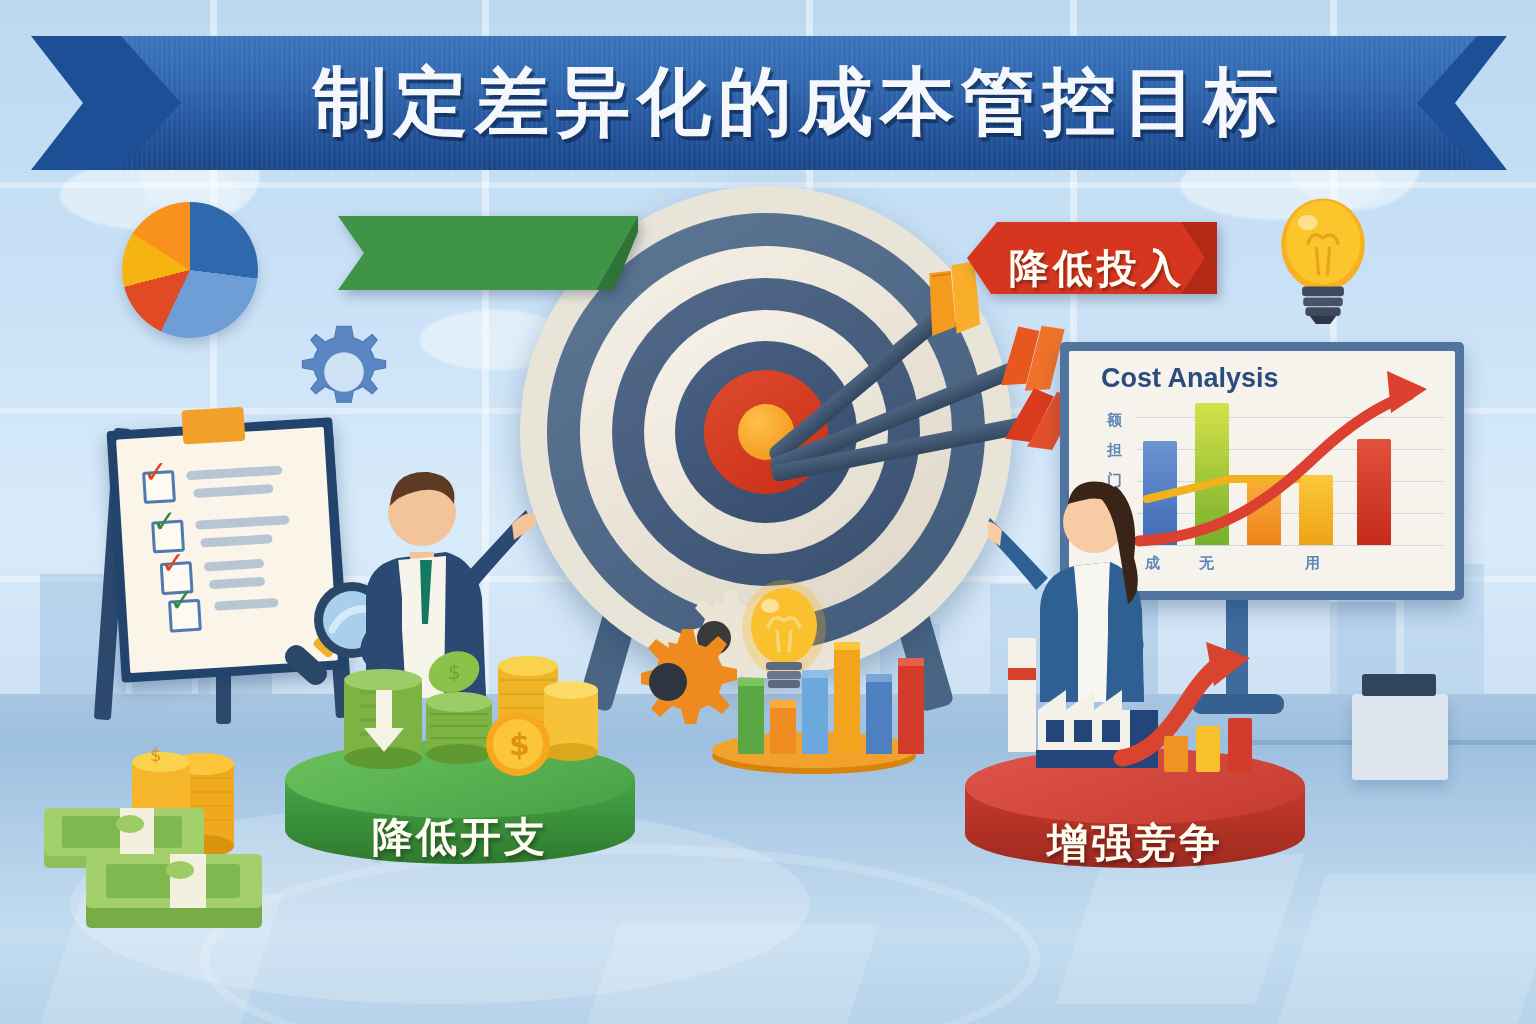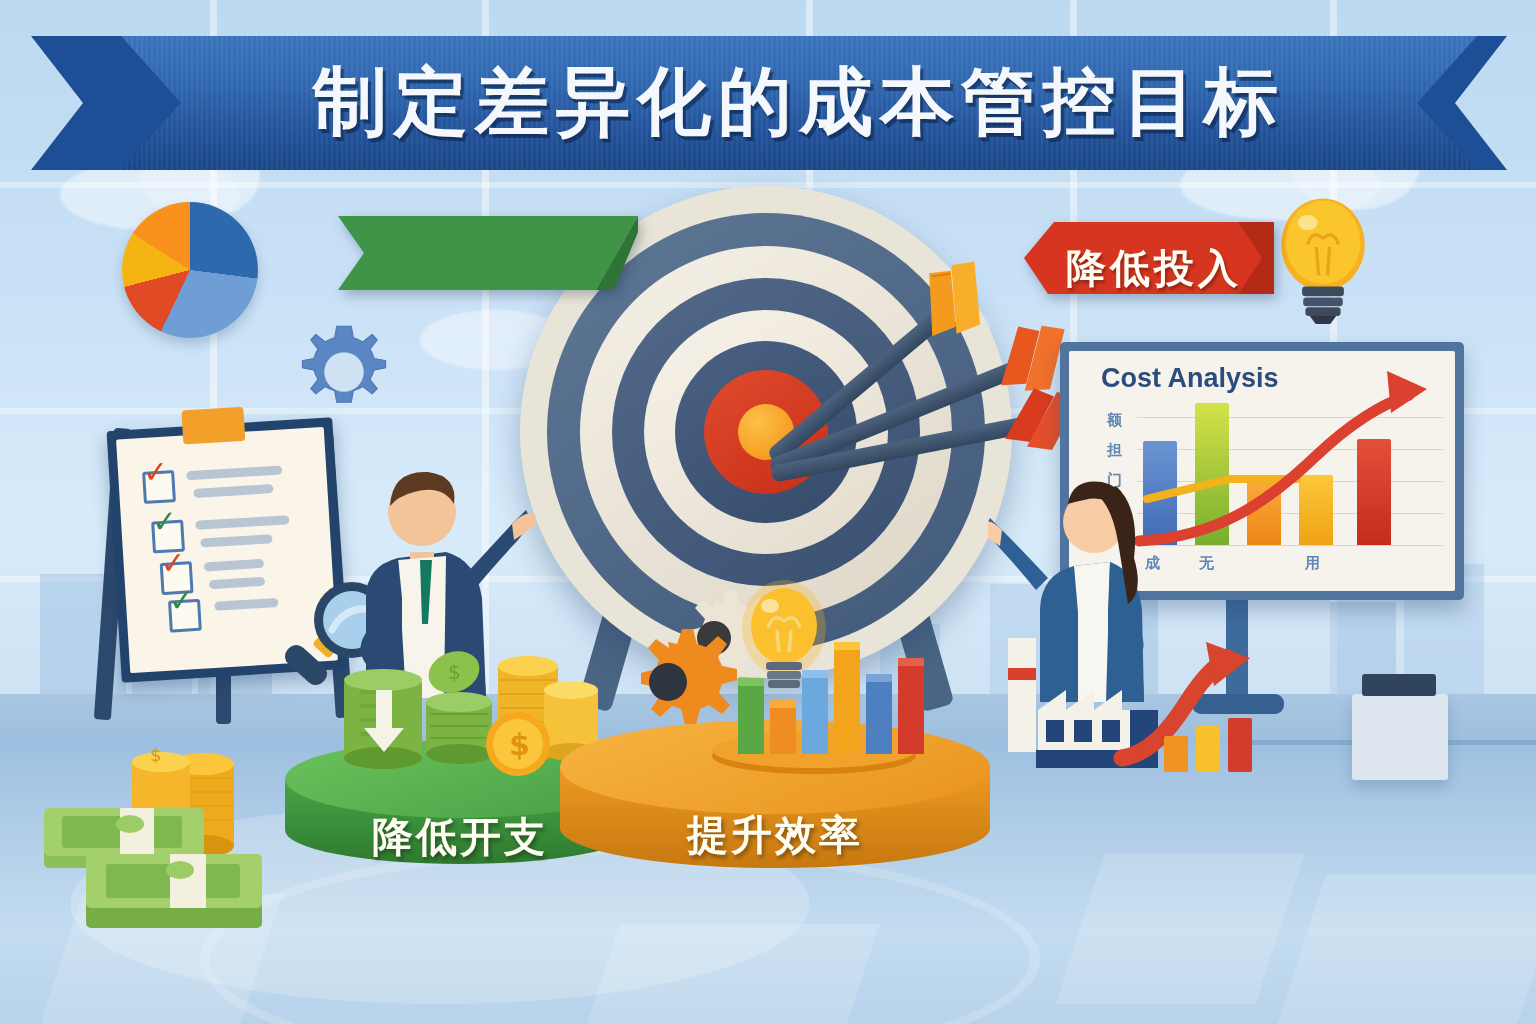--- a/index.html
+++ b/index.html
@@ -234,21 +234,21 @@
   </div>
 
   <div class="ribbon" id="ribbon-green" style="left:338px;top:216px;width:300px;height:74px;">
     <svg class="rb-shape" viewBox="0 0 300 74" preserveAspectRatio="none">
       <path d="M0 0 H272 L300 0 L258 74 H0 L26 37 Z" fill="#3f9447"></path>
       <path d="M258 74 L300 0 L300 16 L276 74 Z" fill="#2d7436"></path>
     </svg>
   </div>
 
 
-  <div class="ribbon" id="ribbon-red" style="left:1024px;top:222px;width:250px;height:92px;">
+  <div class="ribbon" id="ribbon-red" style="left:967px;top:222px;width:250px;height:92px;">
     <svg class="rb-shape" viewBox="0 0 250 72" preserveAspectRatio="none">
       <path d="M30 0 H250 L250 72 H24 L0 36 Z" fill="#d6361f"></path>
       <path d="M214 0 H250 L250 72 H214 L238 36 Z" fill="#b32a16"></path>
     </svg>
     <span class="rb-txt" style="padding-left:42px;">降低投入</span>
   </div>
 
   <div class="board-stand"></div>
   <div class="board-foot"></div>
   <div class="board">
@@ -384,25 +384,20 @@
       <rect x="214" y="50" width="54" height="62" fill="#f5c23a"></rect>
       <ellipse cx="241" cy="50" rx="27" ry="9" fill="#fcdc66"></ellipse>
       <ellipse cx="241" cy="112" rx="27" ry="9" fill="#dca71c"></ellipse>
 
       <circle cx="188" cy="104" r="32" fill="#f7a91e"></circle>
       <circle cx="188" cy="104" r="25" fill="#fbc63c"></circle>
       <text x="179" y="115" font-size="30" font-weight="bold" fill="#e09210" font-family="DejaVu Sans">$</text>
     </svg>
   </div>
 
-  <div class="podium" style="left:560px;top:720px;width:430px;height:170px;">
-    <div style="position:absolute;left:0;top:48px;width:430px;height:100px;background:linear-gradient(180deg,#ec9a22,#c77810);border-radius:0 0 215px 215px/0 0 40px 40px;"></div>
-    <div style="position:absolute;left:0;top:0px;width:430px;height:94px;background:linear-gradient(160deg,#f7b443,#e8931d);border-radius:50%;"></div>
-    <div class="pod-label" style="top:88px;">提升效率</div>
-  </div>
 
   <div style="position:absolute;left:622px;top:578px;">
     <svg width="320" height="200" viewBox="0 0 320 200">
 
       <g transform="translate(92,60)">
         <path d="M0 -36 l8 2 4 -14 10 0 4 14 8 3 11 -10 8 7 -8 12 4 8 14 3 0 10 -14 4 -3 8 10 11 -7 8 -12 -8 -8 4 -4 14 -10 0 -4 -14 -8 -3 -11 10 -8 -7 8 -12 -4 -8 -14 -3 0 -10 14 -4 3 -8 -10 -11 7 -8 12 8 z" fill="#ece5d6"></path>
         <circle cx="0" cy="0" r="17" fill="#3a3a3a"></circle>
       </g>
 
       <g transform="translate(46,104)">
@@ -432,20 +427,25 @@
         <rect x="212" y="68" width="26" height="108" fill="#f2a51c"></rect>
           <rect x="212" y="64" width="26" height="8" fill="#fbc63c"></rect>
         <rect x="244" y="100" width="26" height="76" fill="#4e7fc0"></rect>
           <rect x="244" y="96" width="26" height="8" fill="#7aa3d8"></rect>
         <rect x="276" y="84" width="26" height="92" fill="#d33c2a"></rect>
           <rect x="276" y="80" width="26" height="8" fill="#e5604b"></rect>
       </g>
     </svg>
   </div>
 
+  <div class="podium" style="left:965px;top:748px;width:340px;height:140px;">
+    <div style="position:absolute;left:0;top:38px;width:340px;height:82px;background:linear-gradient(180deg,#c8392b,#9d2a20);border-radius:0 0 170px 170px/0 0 34px 34px;"></div>
+    <div style="position:absolute;left:0;top:0px;width:340px;height:76px;background:linear-gradient(160deg,#e0554a,#c43a2d);border-radius:50%;"></div>
+    <div class="pod-label" style="top:68px;">增强竞争</div>
+  </div>
 
   <div style="position:absolute;left:988px;top:624px;">
     <svg width="290" height="160" viewBox="0 0 290 160">
 
       <rect x="20" y="14" width="28" height="114" fill="#f4f1e8"></rect>
       <rect x="20" y="44" width="28" height="12" fill="#d8402e"></rect>
 
       <path d="M50 86 l28 -20 v20 l28 -20 v20 l28 -20 v20 h24 v42 H50 Z" fill="#f4f1e8"></path>
       <rect x="48" y="126" width="122" height="18" fill="#24457a"></rect>
       <rect x="58" y="96" width="18" height="22" fill="#24457a"></rect>

